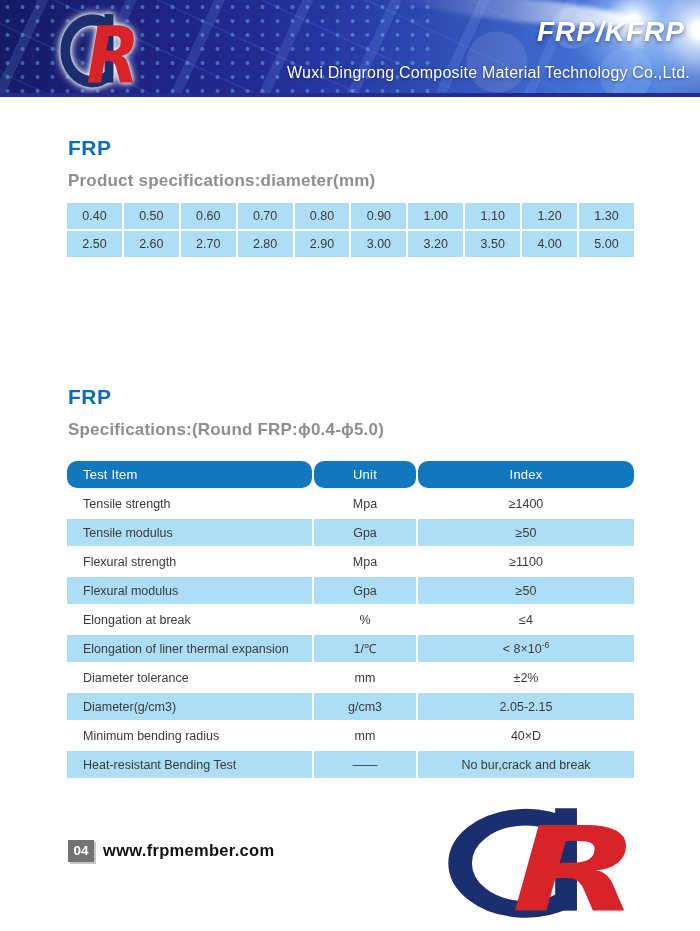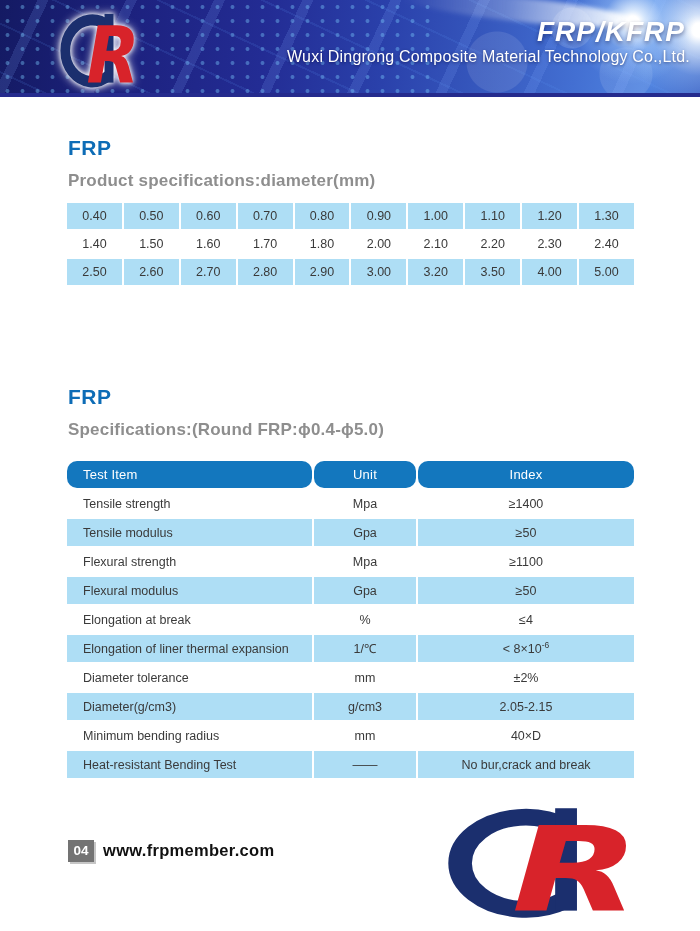--- a/index.html
+++ b/index.html
@@ -29,21 +29,21 @@
   .header .beam {
     position:absolute; left:400px; top:10px; width:238px; height:24px;
     background: linear-gradient(to left, rgba(255,255,255,.95), rgba(255,255,255,.25) 55%, rgba(255,255,255,0));
     transform: rotate(6deg); transform-origin:right center; border-radius:50%; filter:blur(2px);
   }
   .header-logo { position:absolute; left:52px; top:7px; width:90px; height:86px;
     filter: drop-shadow(0 0 2px #ffffff) drop-shadow(0 0 4px rgba(255,255,255,.85)); }
   .header-text { position:absolute; right:10px; top:16px; text-align:right; color:#ffffff; }
   .header-title { font-size:28px; font-weight:bold; font-style:italic; letter-spacing:1px;
     text-shadow:0 2px 4px rgba(0,0,50,.45); padding-right:5px; }
-  .header-company { font-size:16px; margin-top:0; letter-spacing:.2px;
+  .header-company { font-size:16px; margin-top:16px; letter-spacing:.2px;
     text-shadow:0 1px 3px rgba(0,0,50,.5); }
 
   
   .section-head { position:absolute; left:68px; }
   .section-head .frp { color:#0d6cb6; font-size:21px; font-weight:bold; letter-spacing:.5px; }
   .section-head .sub { color:#8e8e8e; font-size:17px; font-weight:bold; margin-top:11px; letter-spacing:.2px; }
   #sec1 { top:136px; }
   #sec2 { top:385px; }
 
   
@@ -105,32 +105,20 @@
       <td>0.50</td>
       <td>0.60</td>
       <td>0.70</td>
       <td>0.80</td>
       <td>0.90</td>
       <td>1.00</td>
       <td>1.10</td>
       <td>1.20</td>
       <td>1.30</td>
     </tr>
-    <tr class="r-white">
-      <td>1.40</td>
-      <td>1.50</td>
-      <td>1.60</td>
-      <td>1.70</td>
-      <td>1.80</td>
-      <td>2.00</td>
-      <td>2.10</td>
-      <td>2.20</td>
-      <td>2.30</td>
-      <td>2.40</td>
-    </tr>
     <tr class="r-blue">
       <td>2.50</td>
       <td>2.60</td>
       <td>2.70</td>
       <td>2.80</td>
       <td>2.90</td>
       <td>3.00</td>
       <td>3.20</td>
       <td>3.50</td>
       <td>4.00</td>

